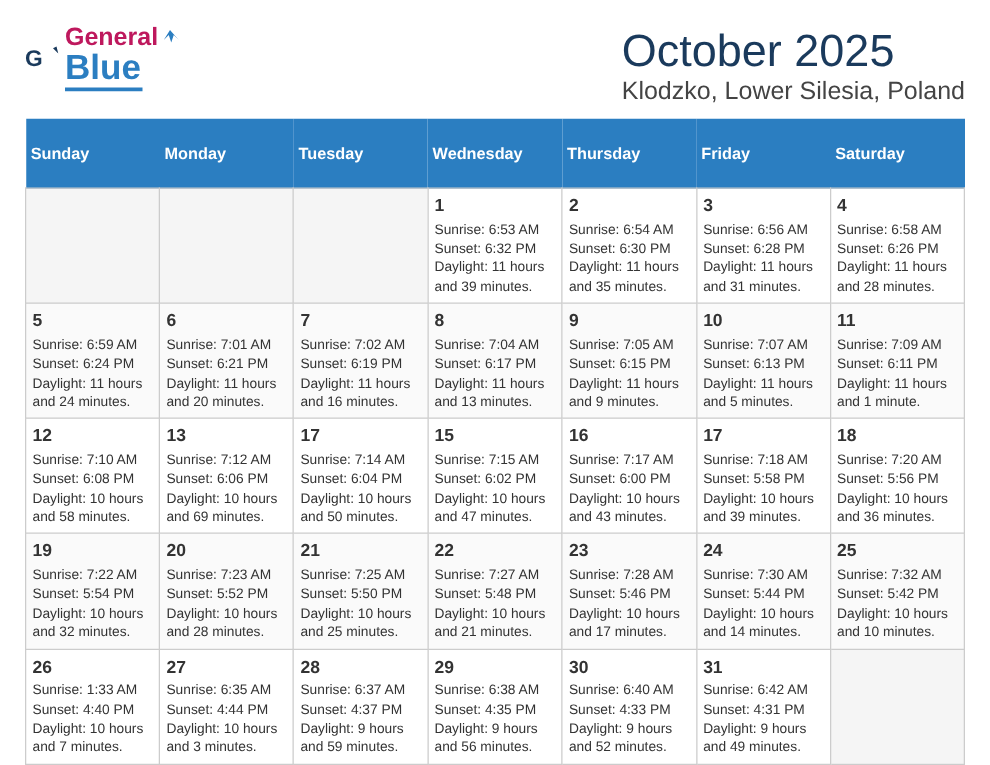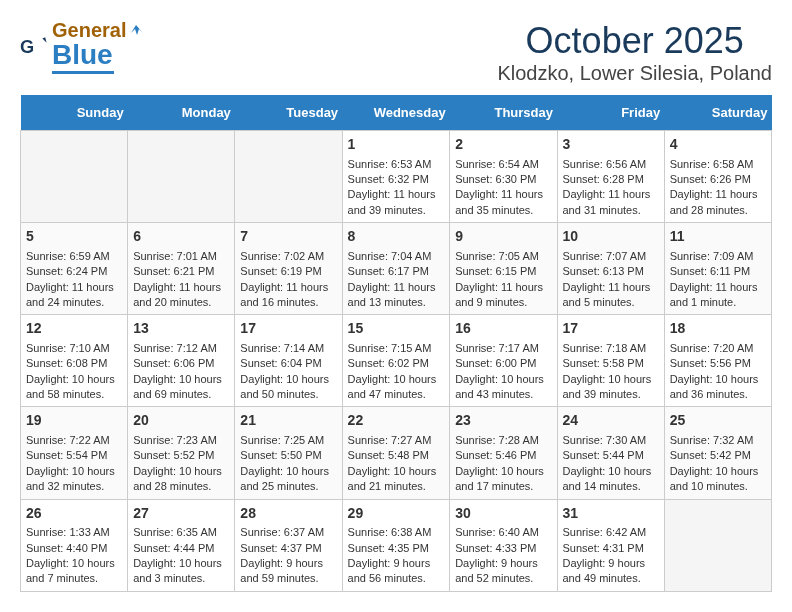--- a/index.html
+++ b/index.html
@@ -10,41 +10,41 @@
       min-height: 612px;
       padding: 20px;
     }
     .header {
       display: flex;
       justify-content: space-between;
       align-items: flex-start;
       margin-bottom: 10px;
     }
     .title-block {
-      text-align: center;
+      text-align: left;
     }
     .month-title {
       font-size: 36px;
       color: #1a3a5c;
       font-weight: normal;
     }
     .location {
       font-size: 20px;
       color: #444;
     }
     table {
       width: 100%;
       border-collapse: collapse;
       font-size: 11px;
     }
     thead th {
       background: #2b7ec1;
       color: #fff;
-      padding: 10px 4px;
-      text-align: right;
+      padding: 20px 4px;
+      text-align: left;
       font-size: 13px;
       font-weight: bold;
     }
     td {
       border: 1px solid #ccc;
       vertical-align: top;
       padding: 4px 5px;
       width: 108px;
       min-height: 80px;
       color: #333;
@@ -80,21 +80,21 @@
 <body>
 
 <div class="header">
   <div class="logo-wrapper">
     <svg class="logo-bird" viewBox="0 0 40 40">
       <text y="28" font-size="26" fill="#1a3a5c" font-family="Arial" font-weight="bold">G</text>
       <polygon points="28,4 38,14 32,8" fill="#2b7ec1"></polygon>
       <polygon points="32,8 38,14 36,6" fill="#1a3a5c"></polygon>
     </svg>
     <div>
-      <div style="font-size:20px;font-weight:bold;color:#a16207;line-height:1;">
+      <div style="font-size:20px;font-weight:bold;color:#be185d;line-height:1;">
         <span>General</span><svg width="18" height="18" viewBox="0 0 18 18" style="vertical-align:middle;margin-left:1px;">
             <polygon points="9,2 16,10 12,6 10,12 8,6 4,10" fill="#2b7ec1"></polygon>
           </svg>
       </div>
       <div style="font-size:28px;font-weight:bold;color:#2b7ec1;line-height:1;">Blue</div>
       <div style="height:3px;background:#2b7ec1;width:62px;margin-top:2px;"></div>
     </div>
   </div>
   <div class="title-block">
     <div class="month-title">October 2025</div>

